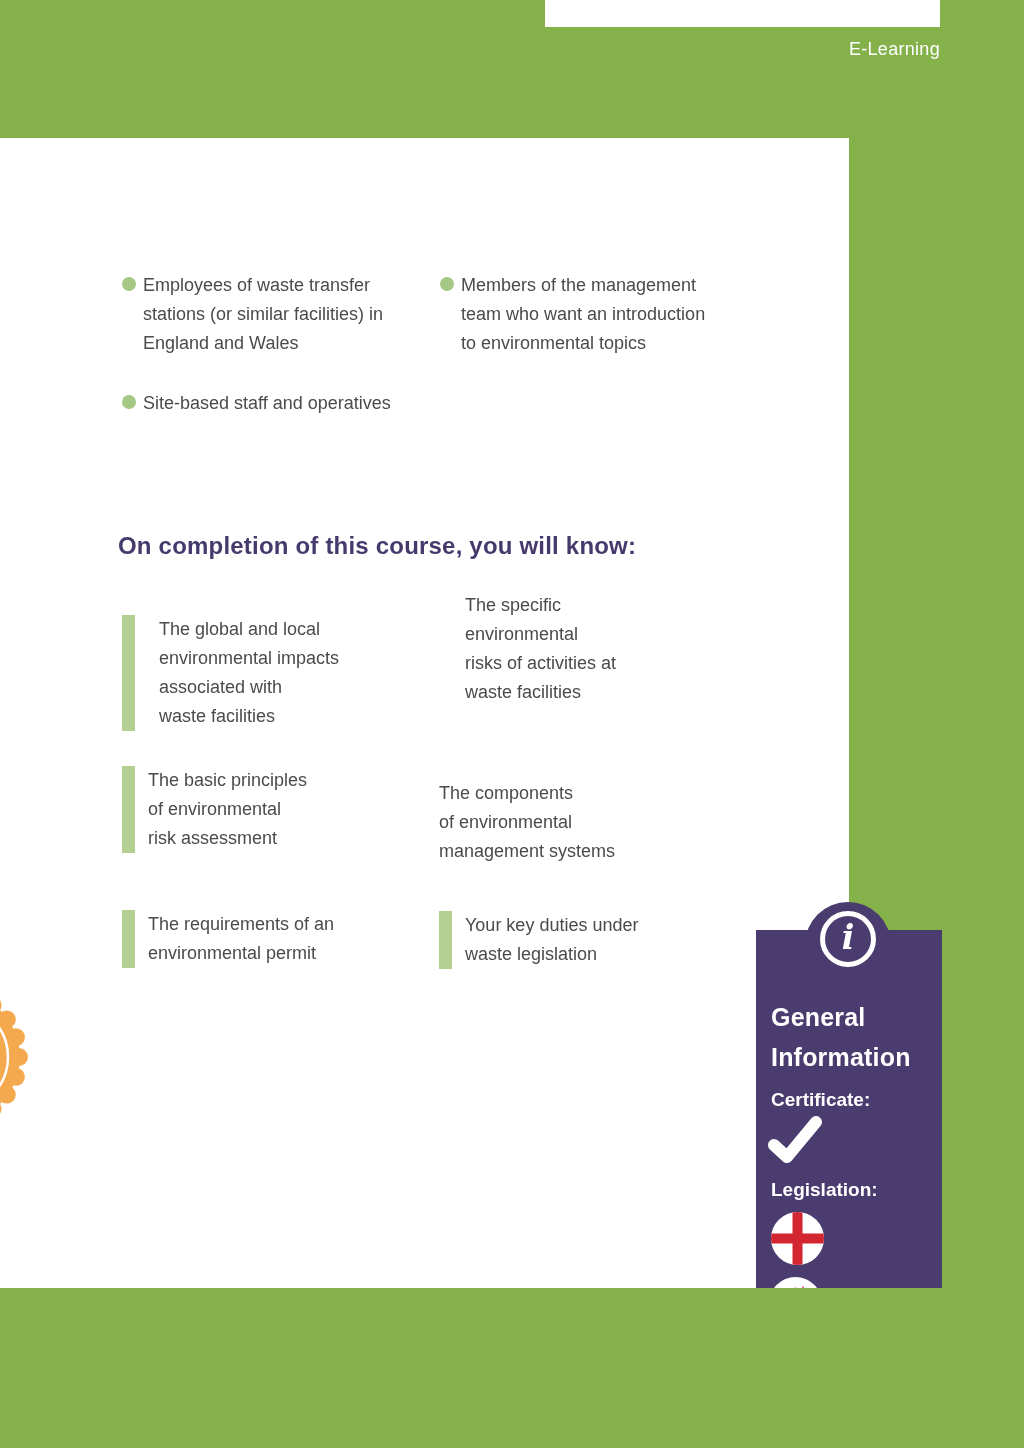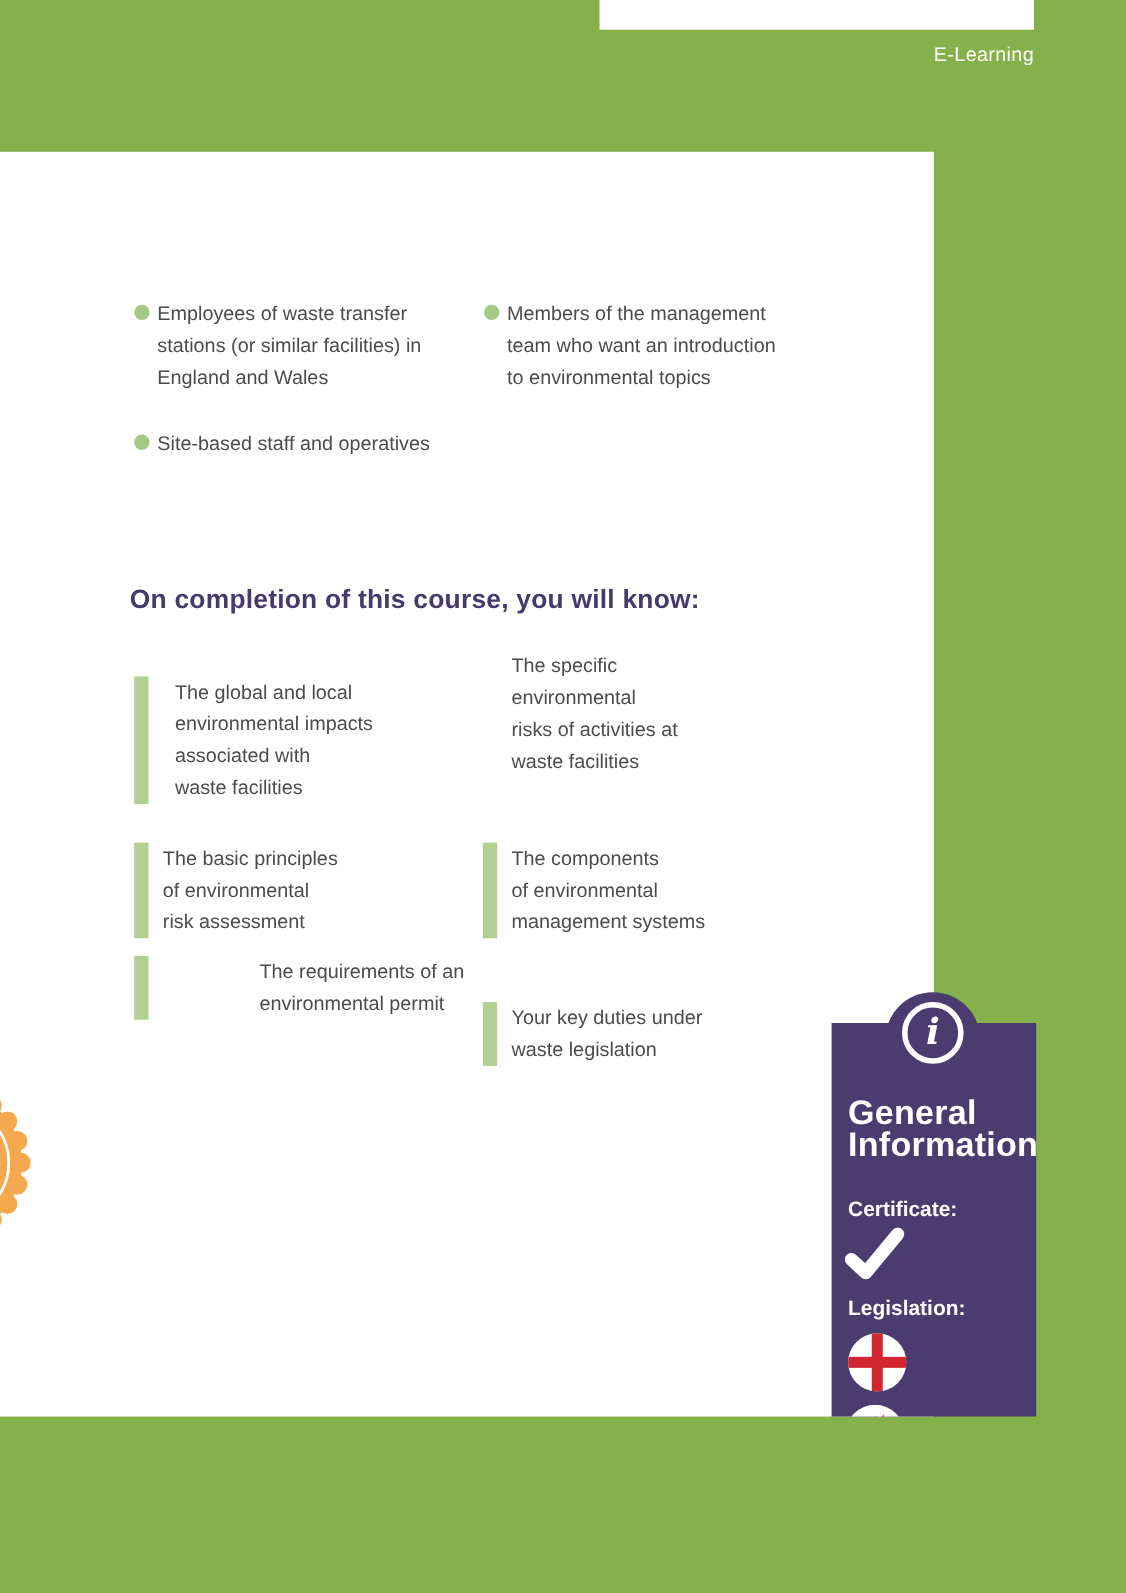--- a/index.html
+++ b/index.html
@@ -25,22 +25,22 @@
   .know { position:absolute; display:flex; gap:13px; width:300px; }
   .vbar { width:13px; background:#b3cf92; flex:none; }
   .ktext { font-size:18px; line-height:29px; color:#4b4b4d; white-space:pre-line; }
 
   .info-panel { position:absolute; left:756px; top:930px; width:186px; height:420px; background:#4a3c6e; }
   .panel-dome { position:absolute; left:805px; top:902px; width:86px; height:86px; border-radius:50%; background:#4a3c6e; }
   .info-ring { position:absolute; left:820px; top:911px; width:46px; height:46px; border:5px solid #ffffff;
                border-radius:50%; display:flex; align-items:center; justify-content:center; }
   .info-i { font-family:"DejaVu Serif", serif; font-style:italic; font-weight:bold;
             color:#ffffff; font-size:33px; line-height:1; margin-top:-3px; }
-  .panel-title { position:absolute; left:771px; top:997px; color:#ffffff; font-size:31px; font-weight:bold;
-                 line-height:29px; white-space:pre-line; letter-spacing:.2px; }
+  .panel-title { position:absolute; left:771px; top:997px; color:#ffffff; font-size:25px; font-weight:bold;
+                 line-height:40px; white-space:pre-line; letter-spacing:.2px; }
   .panel-label { position:absolute; left:771px; color:#ffffff; font-size:19px; font-weight:bold; }
   #cert-label { top:1089px; }
   #legis-label { top:1179px; }
   .check-svg { position:absolute; left:766px; top:1115px; }
   .flag { position:absolute; }
   #england-flag { left:771px; top:1212px; }
   #wales-flag { left:769px; top:1277px; }
 
   .page-number { position:absolute; top:1385px; right:83px; color:#000000; font-size:18px; font-weight:bold; }
 </style>
@@ -114,27 +114,27 @@
 environmental
 risks of activities at
 waste facilities</span>
   </div>
   <div class="know" style="left:122px; top:766px;">
     <span class="vbar"></span>
     <span class="ktext">The basic principles
 of environmental
 risk assessment</span>
   </div>
-  <div class="know" style="left:439px; top:766px;">
+  <div class="know" style="left:439px; top:766px;flex-direction:column;">
     <span class="vbar"></span>
     <span class="ktext">The components
 of environmental
 management systems</span>
   </div>
-  <div class="know" style="left:122px; top:869px;justify-content:space-between;">
+  <div class="know" style="left:122px; top:910px;">
     <span class="vbar"></span>
     <span class="ktext">The requirements of an
 environmental permit</span>
   </div>
   <div class="know" style="left:439px; top:911px;">
     <span class="vbar"></span>
     <span class="ktext">Your key duties under
 waste legislation</span>
   </div>
 

